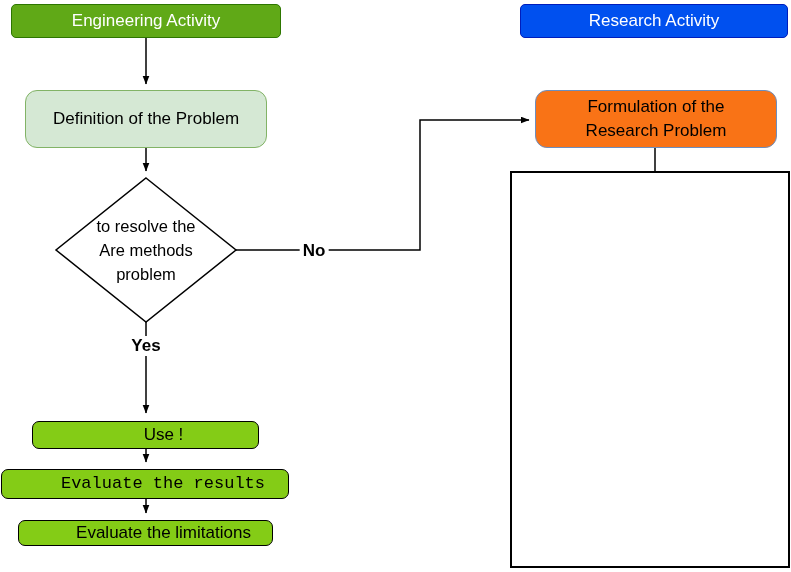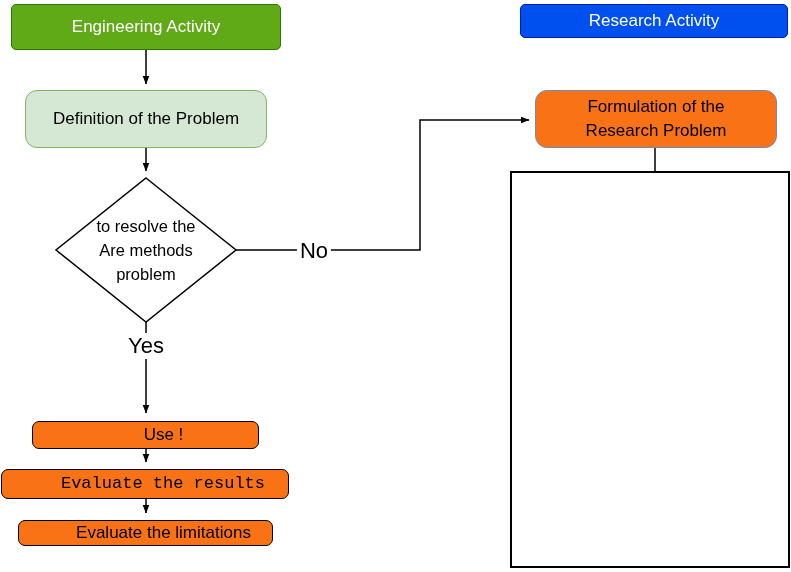--- a/index.html
+++ b/index.html
@@ -9,21 +9,21 @@
   }
   #edges { position:absolute; left:0; top:0; width:791px; height:572px; z-index:1; }
   .node {
     position:absolute; box-sizing:border-box;
     display:flex; align-items:center; justify-content:center;
     text-align:center; z-index:2; font-size:17px; line-height:1.3;
   }
   .lane-title {
     color:#ffffff; border-radius:5px; font-size:17px;
   }
-  .lane-title.eng { left:11px; top:4px; width:270px; height:46px;
+  .lane-title.eng { left:11px; top:4px; width:270px; height:34px;
     background:#60a917; border:1px solid #2d7600; }
   .lane-title.res { left:520px; top:4px; width:268px; height:34px;
     background:#0050ef; border:1px solid #001dbc; }
   .box-def {
     left:25px; top:90px; width:242px; height:58px;
     background:#d5e8d4; border:1px solid #82b366; border-radius:12px;
   }
   .box-form {
     left:535px; top:90px; width:242px; height:58px;
     background:#f97316; border:1px solid #6c8ebf; border-radius:12px;
@@ -31,28 +31,28 @@
   }
   .diamond-label {
     left:76px; top:214px; width:140px; height:72px; z-index:3;
     flex-direction:column; line-height:24px; font-size:16.5px;
   }
   .big-rect {
     left:510px; top:171px; width:280px; height:397px;
     background:#ffffff; border:2px solid #000000;
   }
   .proc {
-    background:#f97316; border:1.5px solid #000000; border-radius:7px;padding-left:36px;
+    background:#84cc16; border:1.5px solid #000000; border-radius:7px;padding-left:36px;
   }
   .proc.use { left:32px; top:421px; width:227px; height:28px; }
   .proc.results { left:1px; top:469px; width:288px; height:30px;font-family:Liberation Mono, monospace; }
   .proc.limitations { left:18px; top:520px; width:255px; height:26px; }
   .edge-label {
     position:absolute; z-index:3; background:#ffffff; padding:0 3px;
-    font-size:22px; transform:translate(-50%,-50%); white-space:nowrap;
+    font-size:17px; transform:translate(-50%,-50%); white-space:nowrap;font-weight:bold;
   }
   .edge-label.yes { left:146px; top:346px; }
   .edge-label.no  { left:314px; top:251px; }
 </style>
 </head>
 <body>
 
 <div id="canvas">
 
   <svg id="edges" viewBox="0 0 791 572" xmlns="http://www.w3.org/2000/svg">

